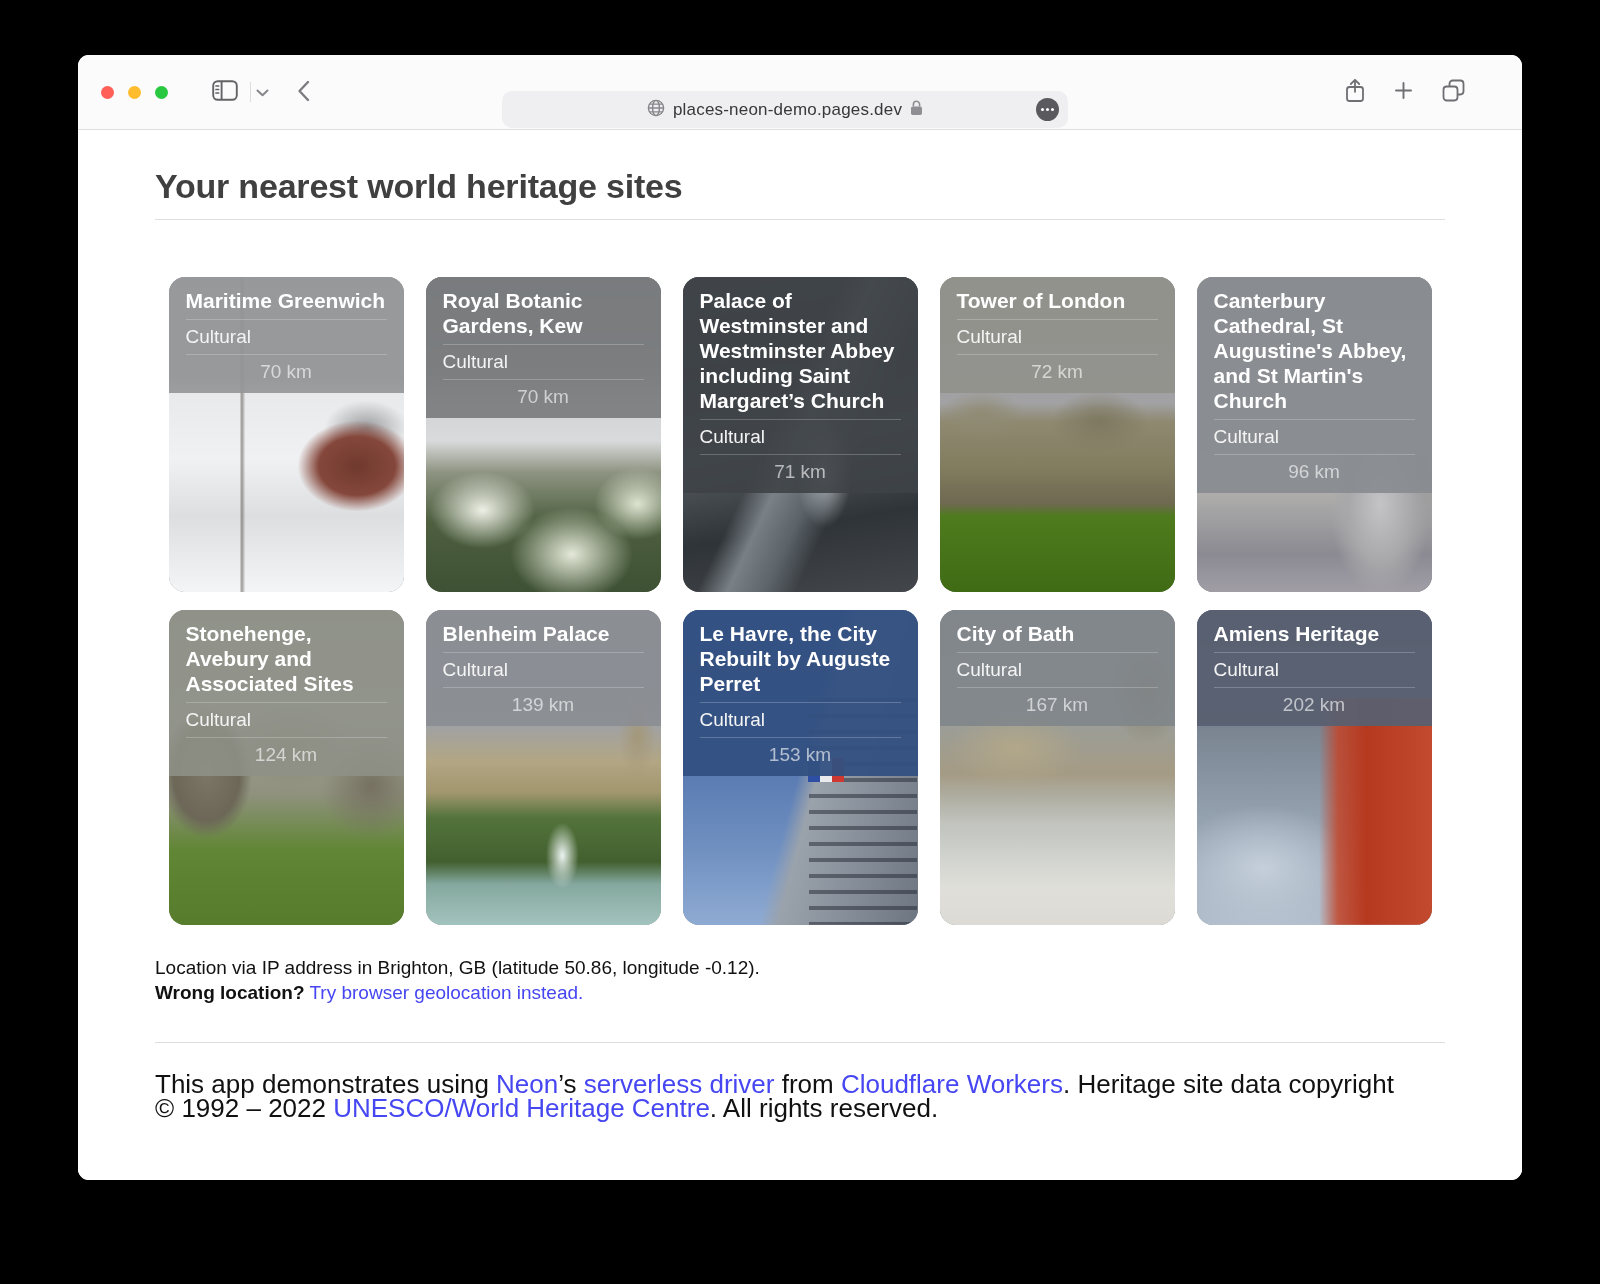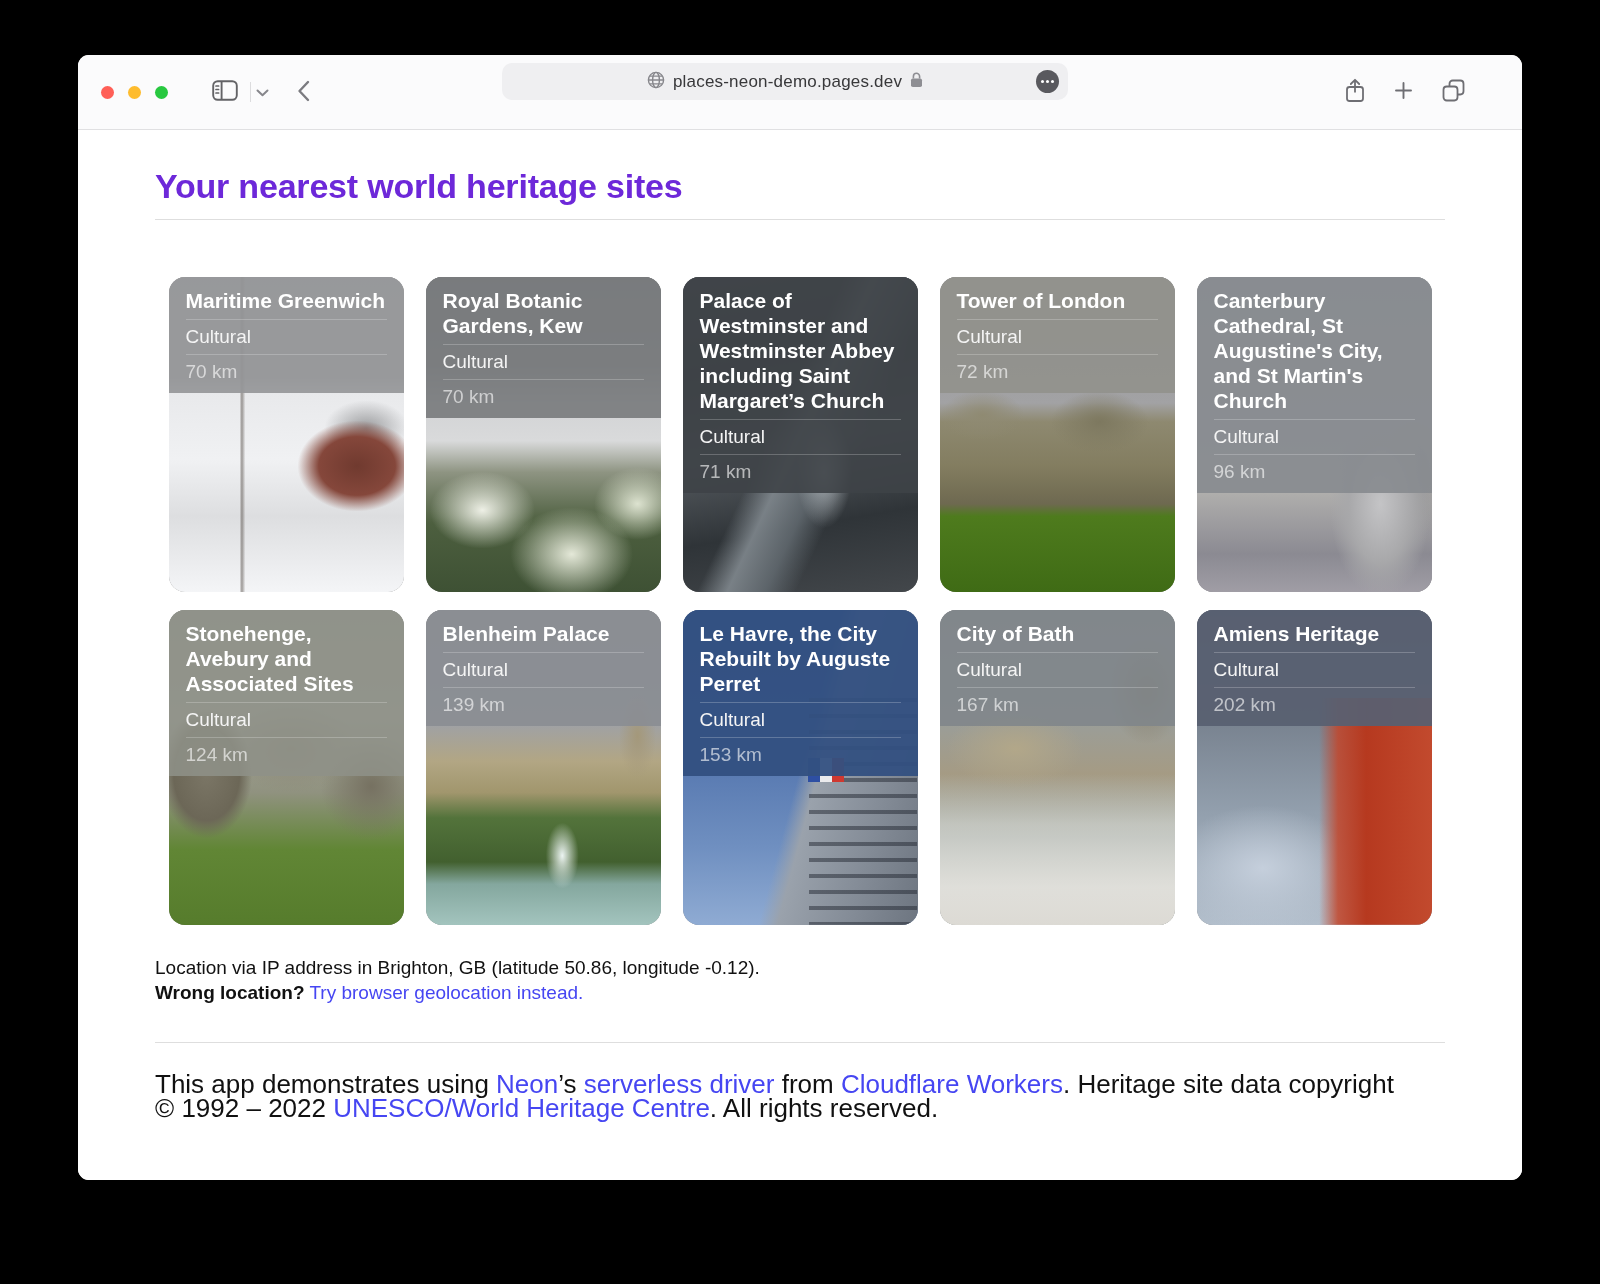--- a/index.html
+++ b/index.html
@@ -30,21 +30,21 @@
     display:flex;align-items:center;
   }
   .traffic{display:flex;align-items:center;gap:14px;margin-left:23px;}
   .dot{width:13px;height:13px;border-radius:50%;}
   .tb-btn{display:flex;align-items:center;justify-content:center;background:none;border:none;padding:0;cursor:default;}
   .sidebar-btn{margin-left:44px;}
   .vdivider{width:1px;height:20px;background:#dcdcde;margin-left:12px;}
   .chev-btn{margin-left:5px;}
   .back-btn{margin-left:28px;}
   .urlbar{
-    position:absolute;left:424px;top:8px;
+    position:absolute;left:424px;top:36px;
     width:566px;height:37px;
     background:#efeff1;border-radius:10px;
     display:flex;align-items:center;justify-content:center;
     gap:8px;
   }
   .url-text{font-size:17px;color:#38383a;letter-spacing:.2px;}
   .ellipsis-btn{
     position:absolute;right:9px;top:7px;
     width:23px;height:23px;border-radius:50%;
     background:#59595e;border:none;
@@ -55,21 +55,21 @@
   
   .page{
     height:1050px;
     padding:0 77px;
     background:#fff;
     box-sizing:border-box;
     overflow:hidden;
   }
   .page-title{
     margin:0;padding-top:37px;
-    font-size:34px;font-weight:700;color:#6d28d9;
+    font-size:34px;font-weight:700;color:#404040;
     letter-spacing:-0.2px;
   }
   hr.rule{border:none;border-top:1px solid #dedede;margin:13px 0 0 0;}
   .grid{
     margin-top:57px;
     display:grid;
     grid-template-columns:repeat(5,235px);
     column-gap:22px;row-gap:18px;
     justify-content:center;
   }
@@ -86,21 +86,21 @@
   .site-title{
     margin:0;padding:5px 0 6px 0;
     font-size:21px;line-height:25px;font-weight:700;color:#ffffff;
   }
   .row{
     font-size:19px;line-height:25px;
     padding:4px 0 5px 0;
     border-top:1px solid rgba(255,255,255,0.22);
   }
   .cat{color:#f4f4f4;}
-  .dist{color:rgba(255,255,255,0.62);}
+  .dist{color:rgba(255,255,255,0.62);text-align:center;}
   .loc-block{margin-top:31px;font-size:19px;line-height:24px;color:#111;}
   .loc-line2{margin-top:1px;}
   .bold{font-weight:700;}
   a.link{text-decoration:none;}
   hr.rule2{border:none;border-top:1px solid #dedede;margin:37px 0 0 0;}
   .footer{
     margin-top:29px;
     font-size:26px;line-height:24px;color:#111;
     max-width:1250px;
   }
@@ -240,21 +240,21 @@
         <div class="overlay" style="background:rgba(145,145,139,0.88)">
           <h3 class="site-title">Tower of London</h3>
           <div class="row cat">Cultural</div>
           <div class="row dist">72 km</div>
         </div>
       </article>
 
       <article class="card">
         <div class="photo" style="background: radial-gradient(70px 130px at 78% 72%, #c4c4c6 0%, #a8a8aa 45%, rgba(168,168,170,0) 72%), radial-gradient(50px 90px at 92% 65%, #8e8e90 0%, rgba(142,142,144,0) 70%), linear-gradient(180deg, #9b9da1 0%, #a6a8ac 45%, #b0afad 68%, #8b8a92 88%, #a09da5 100%)"></div>
         <div class="overlay" style="background:rgba(136,139,143,0.92)">
-          <h3 class="site-title">Canterbury Cathedral, St Augustine's City, and St Martin's Church</h3>
+          <h3 class="site-title">Canterbury Cathedral, St Augustine's Abbey, and St Martin's Church</h3>
           <div class="row cat">Cultural</div>
           <div class="row dist">96 km</div>
         </div>
       </article>
 
       <article class="card">
         <div class="photo" style="background: radial-gradient(60px 85px at 16% 52%, #7b7666 0%, #6c6757 55%, rgba(108,103,87,0) 76%), radial-gradient(95px 60px at 52% 44%, #8b8675 0%, rgba(139,134,117,0) 72%), radial-gradient(70px 75px at 86% 56%, #767161 0%, rgba(118,113,97,0) 72%), linear-gradient(180deg, #9c9e98 0%, #a9aba3 34%, #90927f 58%, #618635 76%, #567c2c 100%)"></div>
         <div class="overlay" style="background:rgba(142,145,135,0.88)">
           <h3 class="site-title">Stonehenge, Avebury and Associated Sites</h3>
           <div class="row cat">Cultural</div>

